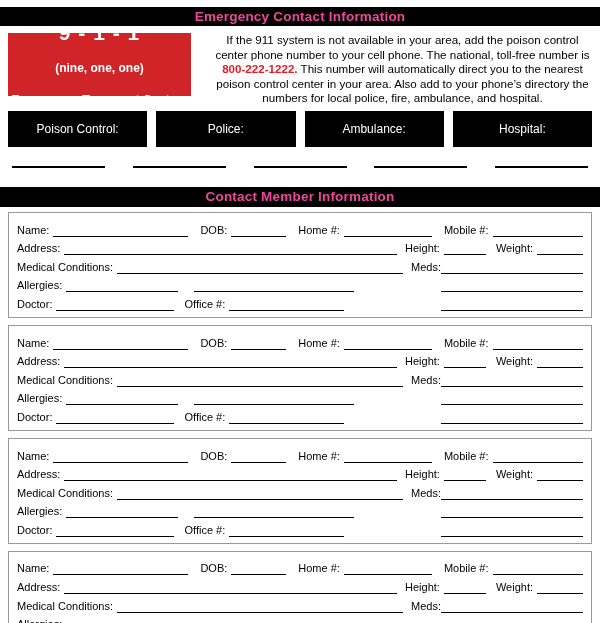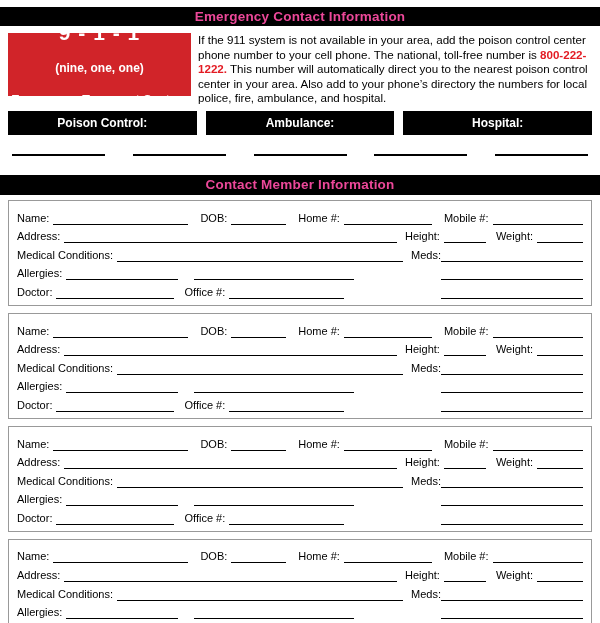--- a/index.html
+++ b/index.html
@@ -13,27 +13,27 @@
   .bar.family { margin-top:19px; }
 
   .top-section { display:flex; align-items:flex-start; margin:7px 8px 0 8px; }
   .red-box { width:183px; height:63px; background:var(--accent-red,#d12429);
              color:#fff; display:flex; flex-direction:column; justify-content:center;
              text-align:center; gap:18px; }
   .red-box .num { font-size:21px; font-weight:bold; letter-spacing:1px; line-height:22px; }
   .red-box .phonetic { font-size:12px; font-weight:bold; line-height:13px; }
   .red-box .caption { font-size:12.5px; font-weight:bold; line-height:14px; }
 
-  .intro { flex:1; margin-left:7px; font-size:11.6px; line-height:14.6px; }
+  .intro { flex:1; margin-left:22px; font-size:11.6px; line-height:14.6px;text-align:center; }
   .intro .phone { color:var(--phone-red,#e31b23); font-weight:bold; }
 
   .contact-row { display:flex; gap:9px; margin:5px 8px 0 8px; }
-  .contact-box { flex:1; height:24px; background:var(--bar-black,#000); color:#fff;
+  .contact-box { flex:1; height:36px; background:var(--bar-black,#000); color:#fff;
                  display:flex; align-items:center; justify-content:center;
-                 font-weight:bold; font-size:12px; }
+                 font-weight:normal; font-size:12px; }
 
   .contact-lines { display:flex; justify-content:space-between; margin:19px 12px 0 12px; }
   .cline { width:93px; height:2px; background:#000; }
 
   .members { margin:5px 8px 0 8px; }
   .member-card { border:1.5px solid #999; padding:5px 8px 6px 8px; margin-bottom:7px;
                  background:#fff; }
   .frow { display:flex; align-items:flex-end; height:18.6px; }
   .lbl { font-size:11px; line-height:13px; white-space:nowrap; }
   .line { border-bottom:1.5px solid #000; height:12px; margin-left:4px; }
@@ -56,20 +56,21 @@
   <div class="red-box">
     <div class="num">9 - 1 - 1</div>
     <div class="phonetic">(nine, one, one)</div>
     <div class="caption">Emergency Transport System</div>
   </div>
   <div class="intro"><span>If the 911 system is not available in your area, add the poison control center phone number to your cell phone. The national, toll-free number is </span><span class="phone">800-222-1222.</span><span> This number will automatically direct you to the nearest poison control center in your area. Also add to your phone’s directory the numbers for local police, fire, ambulance, and hospital.</span></div>
 </div>
 
 <div class="contact-row">
   <div class="contact-box">Poison Control:</div>
+  <div class="contact-box">Police:</div>
   <div class="contact-box">Ambulance:</div>
   <div class="contact-box">Hospital:</div>
 </div>
 
 <div class="contact-lines">
   <div class="cline"></div>
   <div class="cline"></div>
   <div class="cline"></div>
   <div class="cline"></div>
   <div class="cline"></div>

